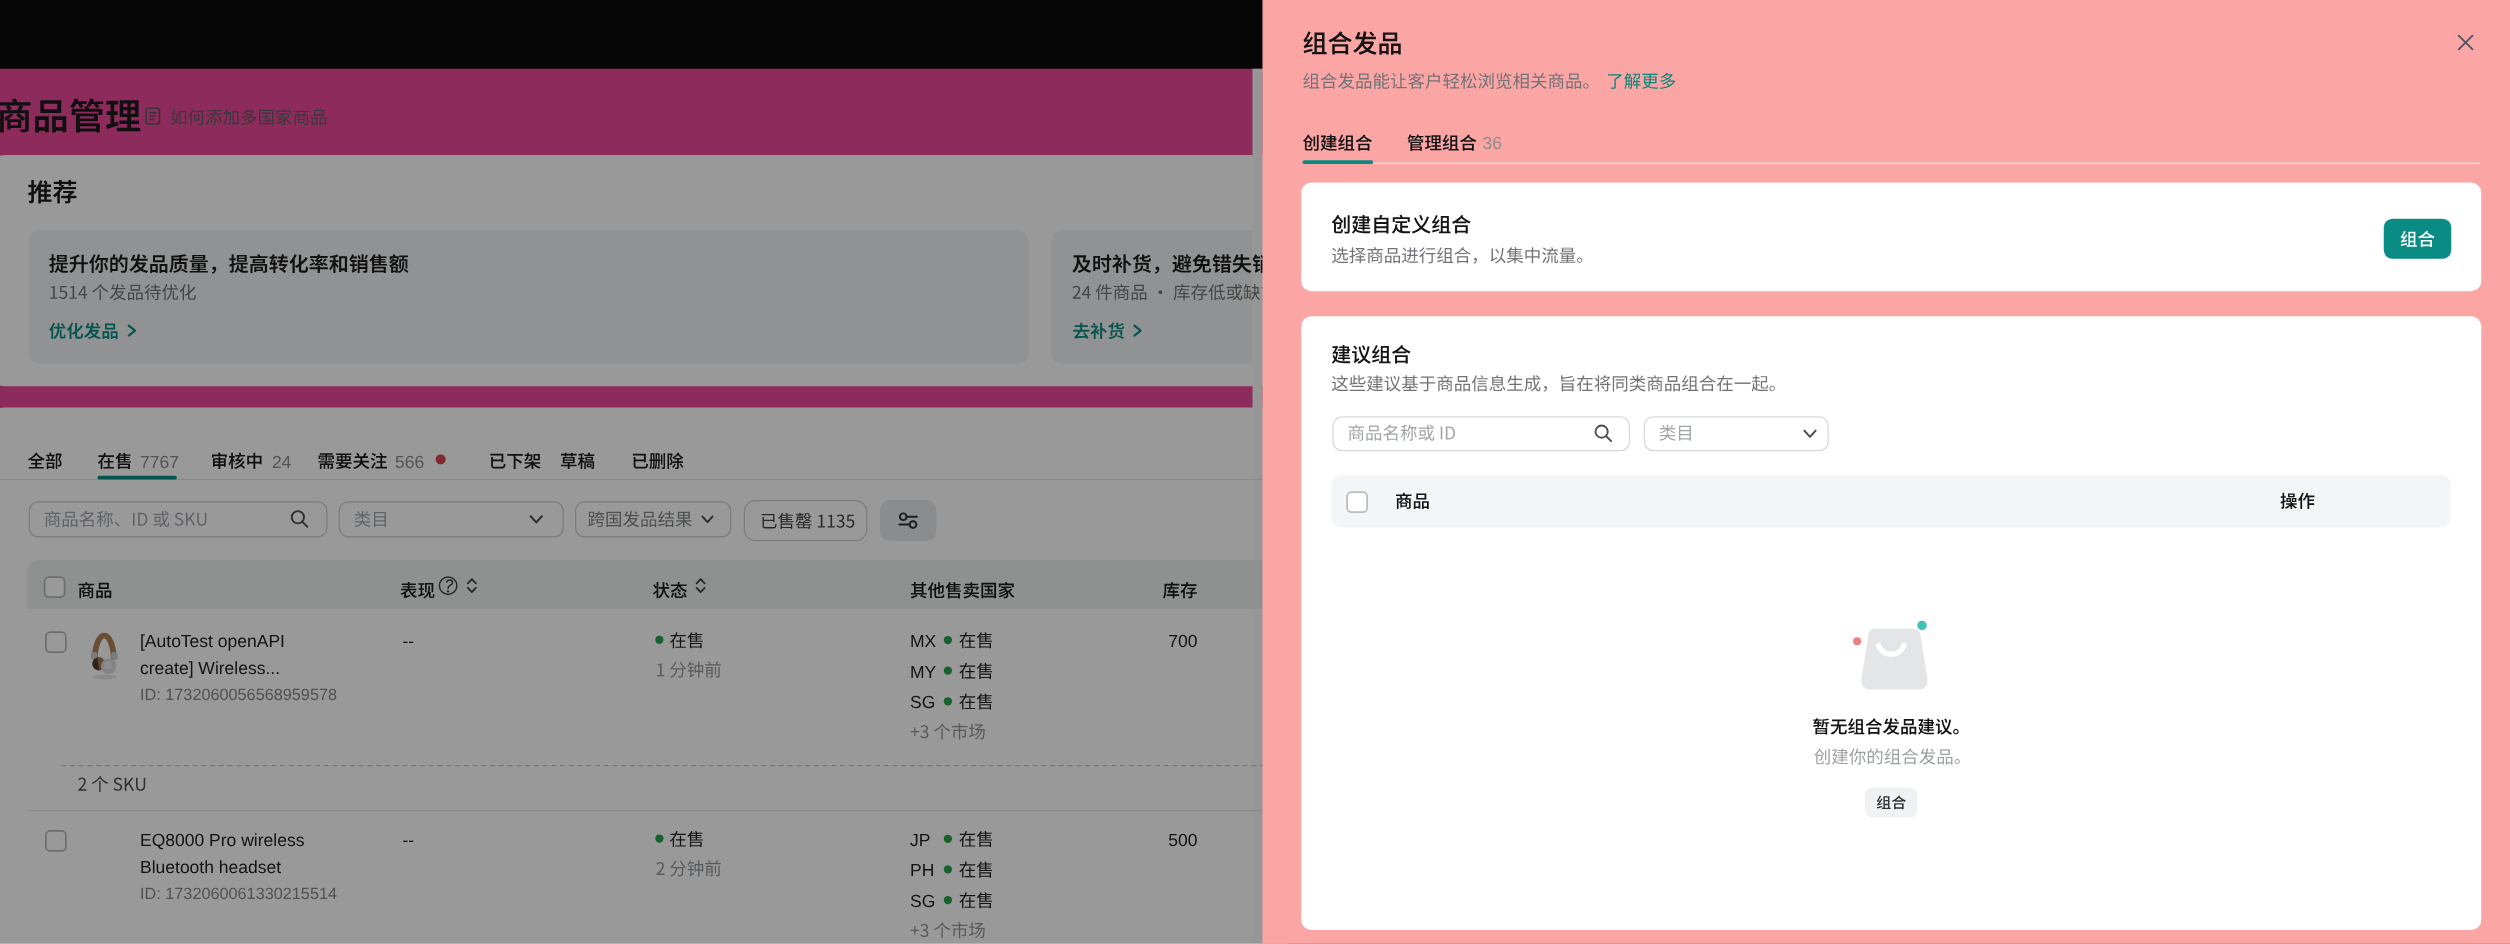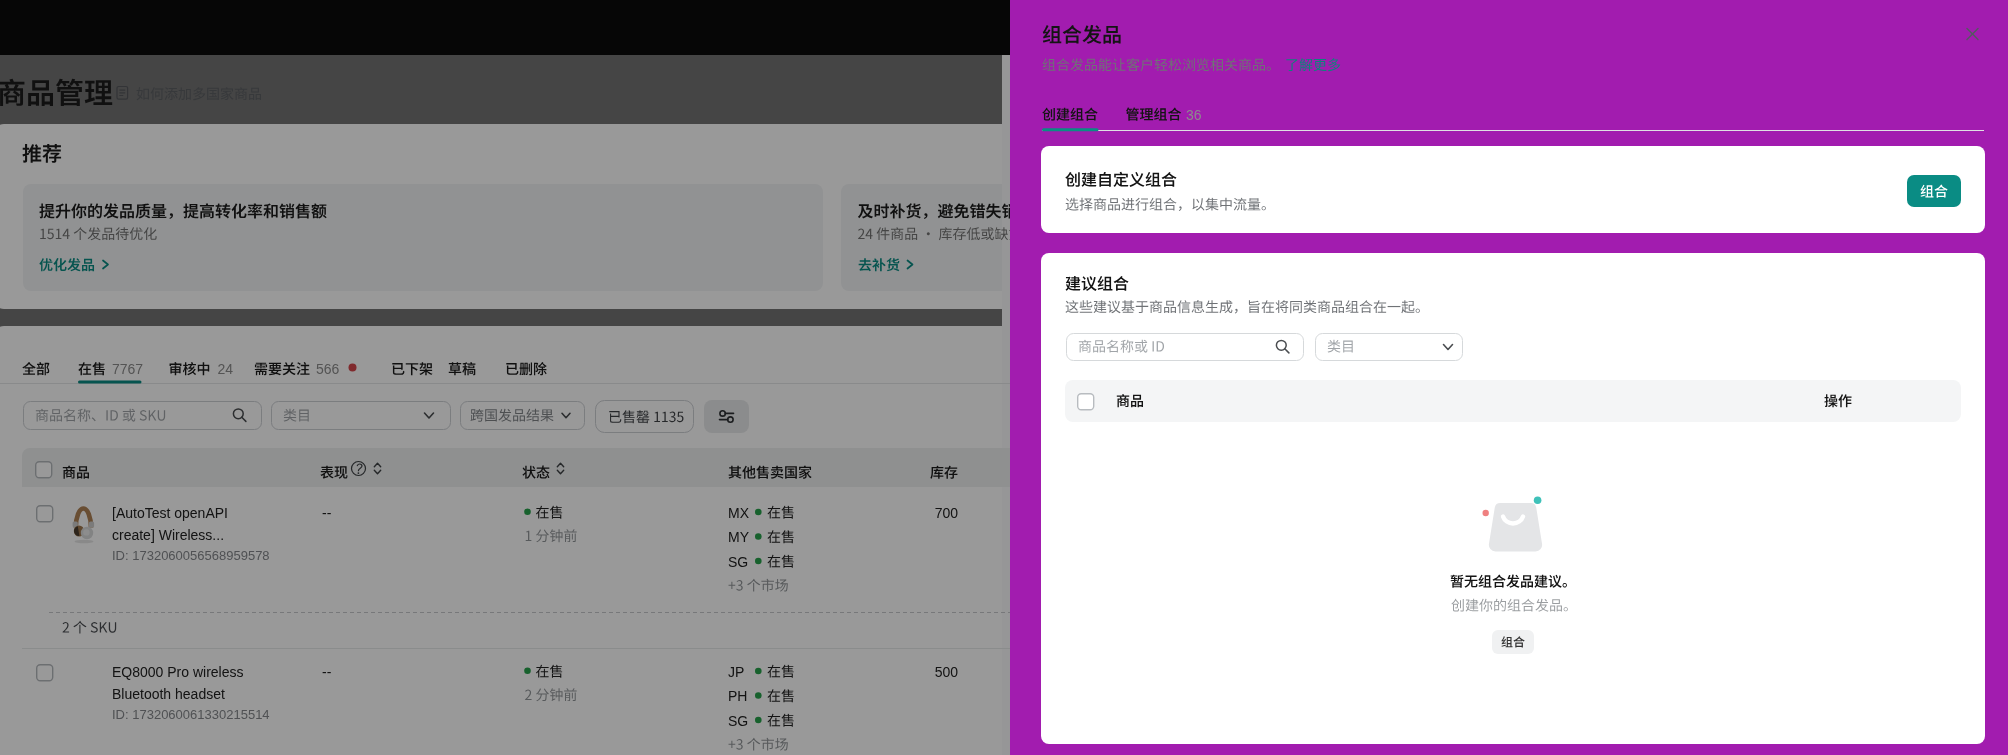--- a/index.html
+++ b/index.html
@@ -1,25 +1,25 @@
 <!DOCTYPE html>
 <html><head><meta charset="utf-8">
 <style>
 *{margin:0;padding:0;box-sizing:border-box}
 html,body{width:2008px;height:755px;overflow:hidden;font-family:"Liberation Sans",sans-serif}
-#page{position:absolute;inset:0;background:#737373}
+#page{position:absolute;inset:0;background:#ec4899}
 #topbar{position:absolute;left:0;top:0;width:100%;height:55px;background:#0a0a0a}
 .card{position:absolute;background:#fff;border-radius:12px}
 #reco{left:-8px;top:124px;width:1038px;height:185px}
 #prods{left:-8px;top:326px;width:1038px;height:600px}
 .promo{position:absolute;background:#f2f4f5;border-radius:8px;top:60px;height:107px}
 #sb{position:absolute;left:1002px;top:55px;width:8px;height:700px;background:#fbfbfc}
 #lsvg{position:absolute;left:0;top:0;z-index:2}
 #dim{position:absolute;inset:0;background:rgba(0,0,0,0.40);z-index:5}
-#drawer{position:absolute;left:1010px;top:0;width:998px;height:755px;background:#a21caf;z-index:10}
+#drawer{position:absolute;left:1010px;top:0;width:998px;height:755px;background:#fca5a5;z-index:10}
 </style></head>
 <body>
 <div id="page">
  <div id="topbar"></div>
  <div id="reco" class="card">
       <div class="promo" style="left:31px;width:800px"></div>
       <div class="promo" style="left:849px;width:189px"></div>
     </div>
  <div id="prods" class="card"></div>
  <div id="sb"></div>

